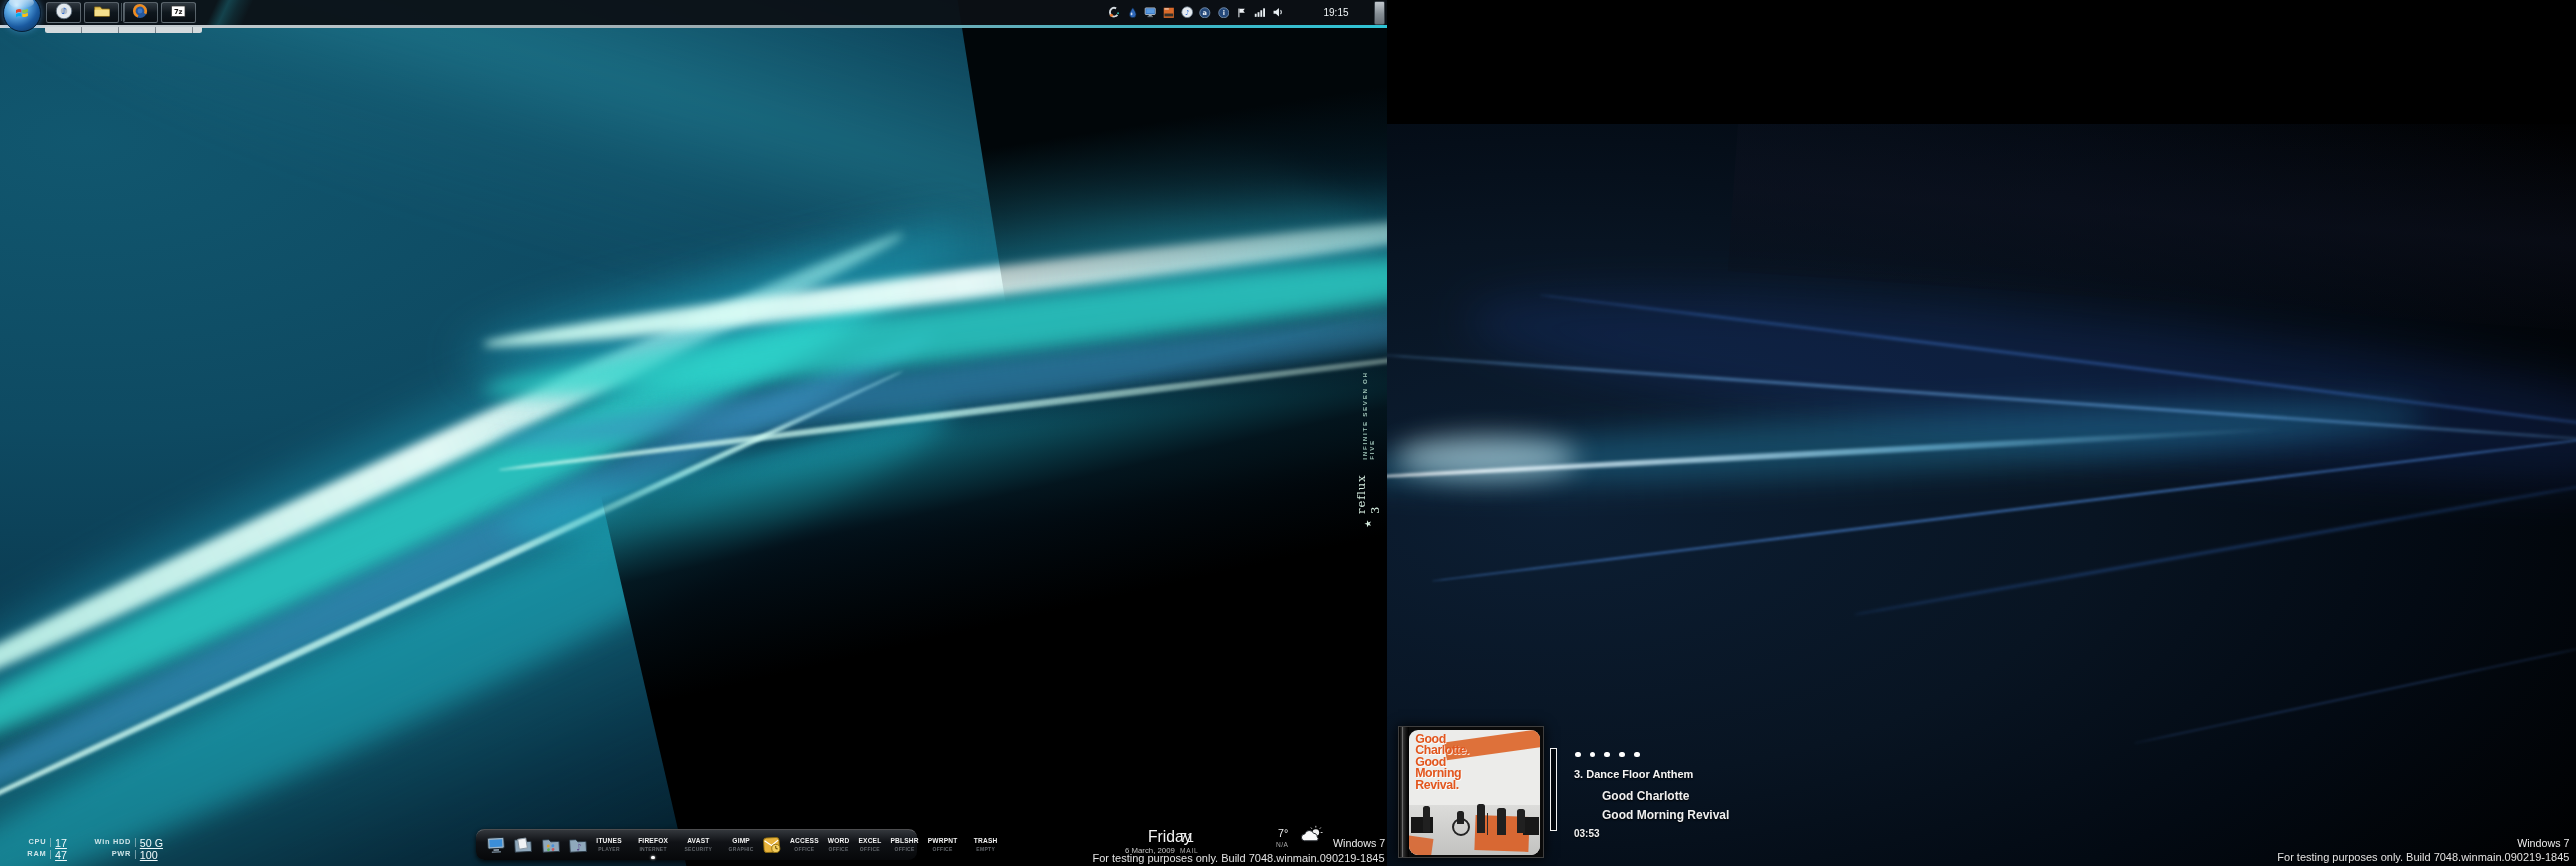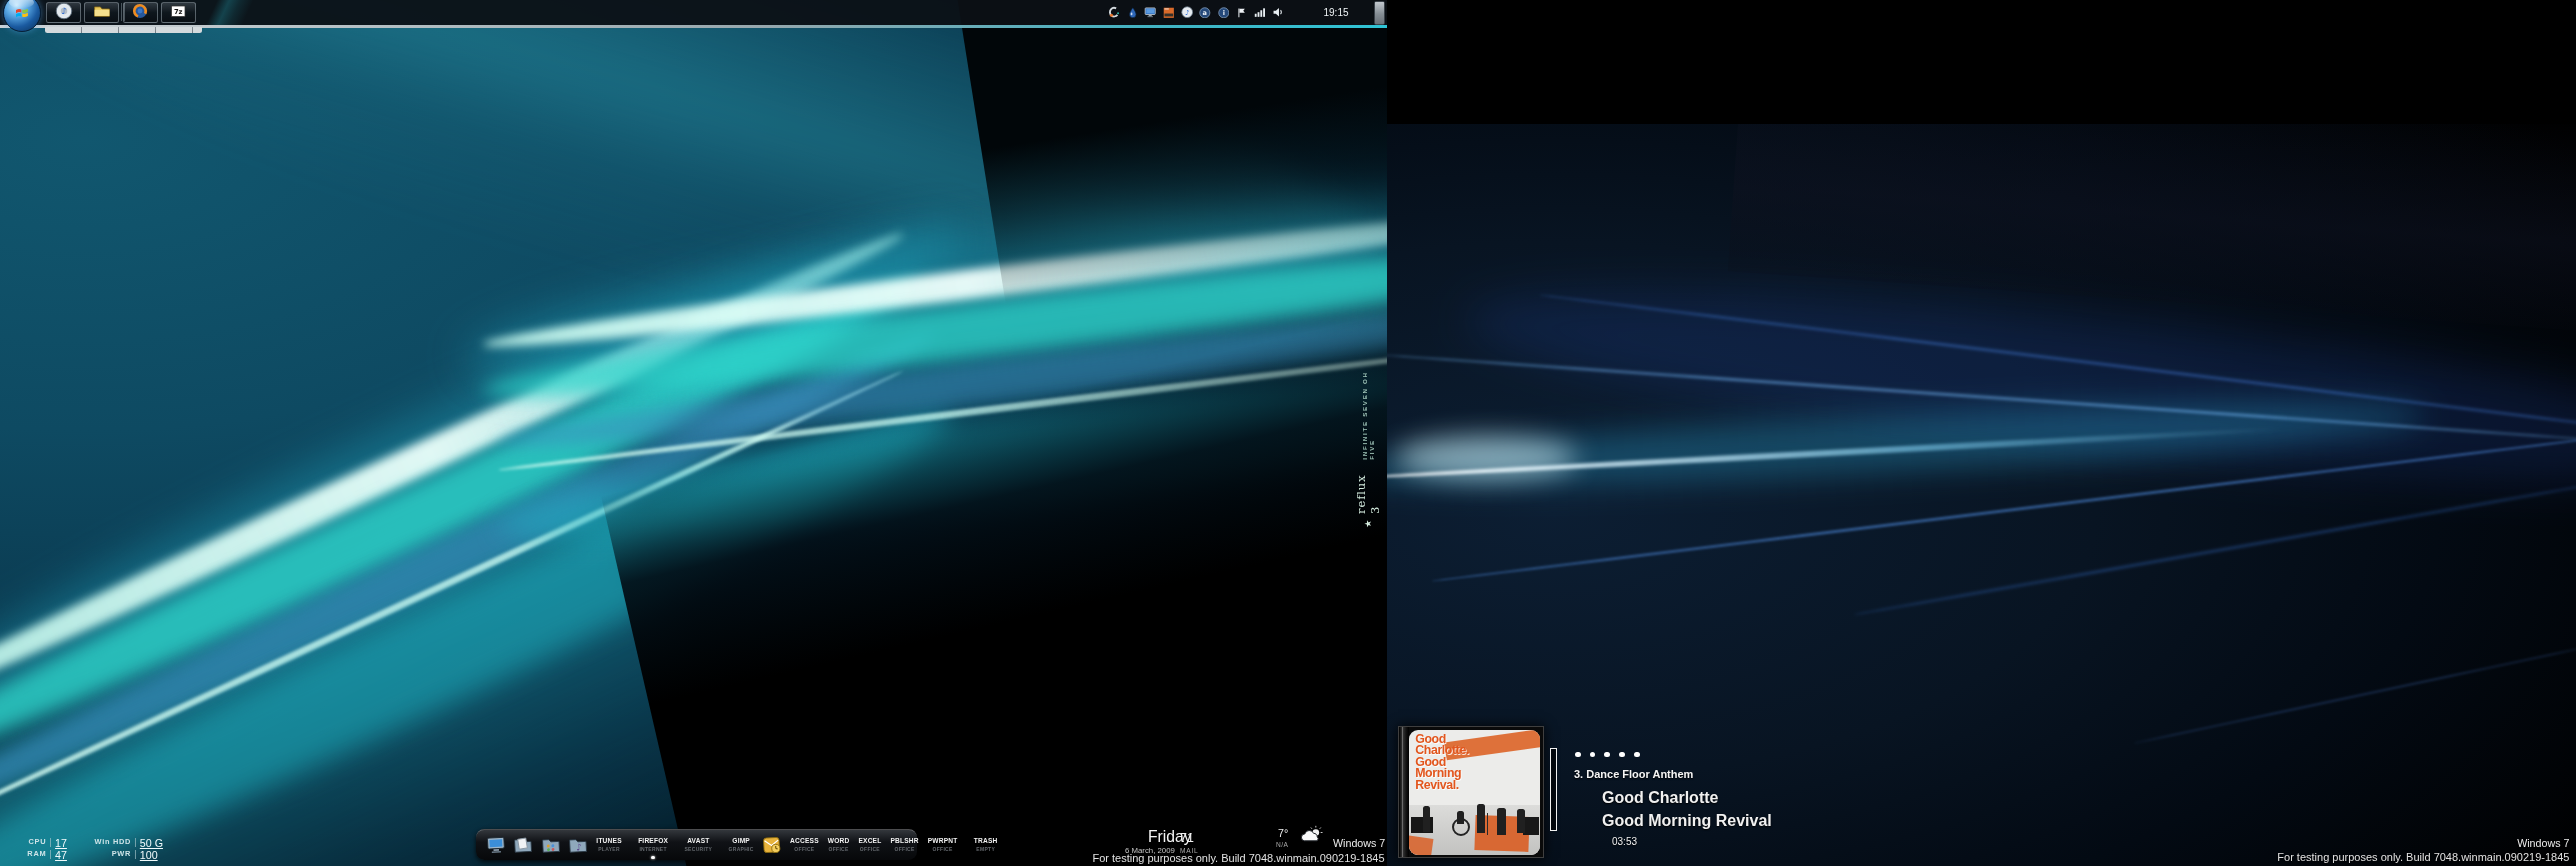--- a/index.html
+++ b/index.html
@@ -134,22 +134,22 @@
   .f-mic{left:78px;bottom:20px;width:0.8px;height:21.5px;background:#2a2a2a;}
   .f-p4{left:88px;bottom:20px;width:8.3px;height:27px;border-radius:2.5px 2.5px 0 0;}
   .f-amp2{right:1.7px;bottom:20px;width:15.7px;height:17.3px;background:#181818;}
   .f-p5{left:108px;bottom:21.5px;width:7.4px;height:24px;border-radius:2.5px 2.5px 0 0;}
   .mw-bar{position:absolute;left:163px;top:624px;width:7.4px;height:83px;border:1.7px solid #f2f2f2;
     background:rgba(0,0,0,.55);box-sizing:border-box;z-index:30;}
   .mw-info{position:absolute;left:187px;top:626px;z-index:30;}
   .mw-dots{display:flex;gap:9px;height:6.6px;margin:1.7px 0 10px 0.8px;}
   .mw-dot{width:5.8px;height:5.8px;border-radius:50%;background:#fff;}
   .mw-track{font-size:11px;font-weight:bold;color:#f5f5f5;text-shadow:0 0.8px 1.7px #000;margin-bottom:8.3px;}
-  .mw-artist,.mw-album{font-size:16px;font-weight:bold;color:#f0f0f0;text-shadow:0 0.8px 1.7px #000;margin-bottom:5.8px;padding-left:28px;}
-  .mw-time{font-size:10px;font-weight:normal;color:#f0f0f0;text-shadow:0 0.8px 1.7px #000;margin-left:38px;}
+  .mw-artist,.mw-album{font-size:12px;font-weight:bold;color:#f0f0f0;text-shadow:0 0.8px 1.7px #000;margin-bottom:5.8px;padding-left:28px;}
+  .mw-time{font-size:10px;font-weight:bold;color:#f0f0f0;text-shadow:0 0.8px 1.7px #000;}
   svg text{font-family:"DejaVu Sans",sans-serif;}
 </style>
 </head>
 <body>
 
 <div class="screen">
 
   <div class="monitor-left">
     <div class="wl-base"></div>
     <div class="wl-bl"></div>

